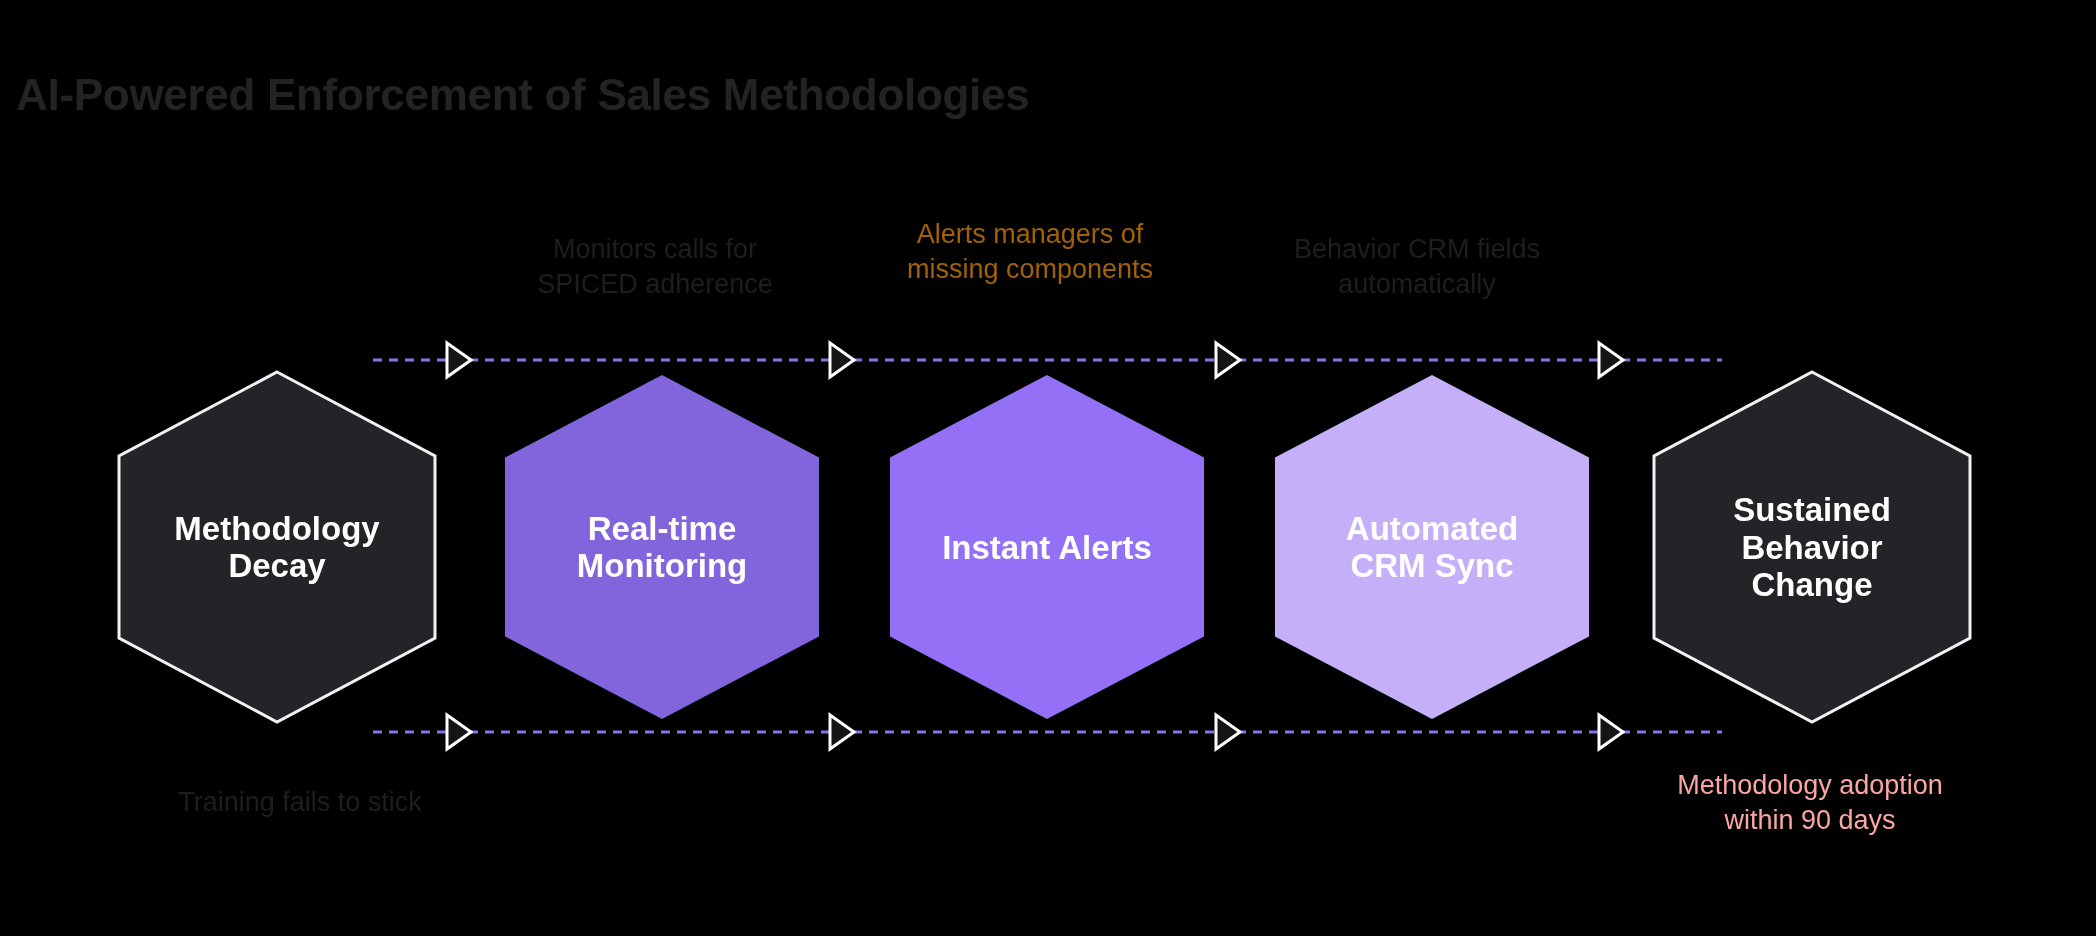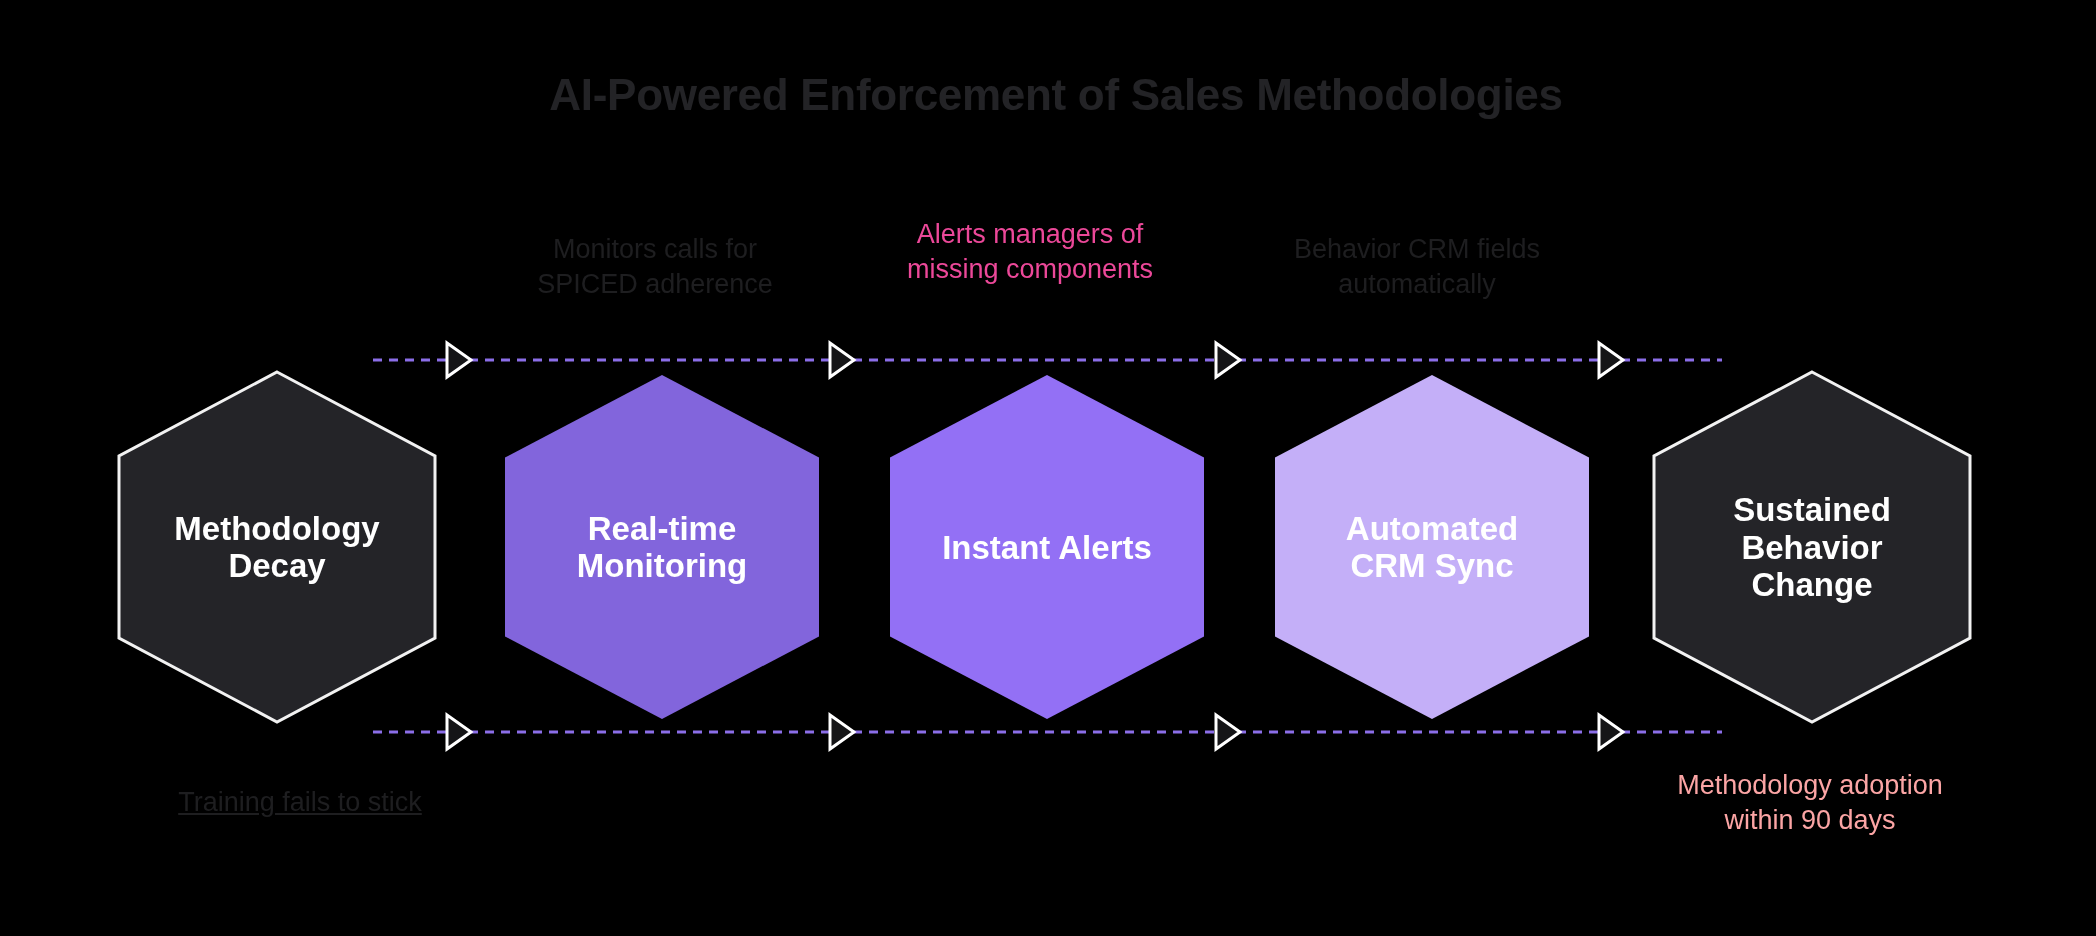--- a/index.html
+++ b/index.html
@@ -19,21 +19,21 @@
     width:2096px;
     height:936px;
     background:#000000;
   }
 
   
   #chart-title {
     position:absolute;
     left:16px; right:0;
     top:70px;
-    text-align:center;
+    text-align:left;
     font-size:44px;
     font-weight:bold;
     letter-spacing:-0.3px;
     color:#232326;
     white-space:nowrap;
   }
 
   
   #diagram-svg {
     position:absolute;
@@ -98,19 +98,19 @@
         </g>
         <g>
           <polygon points="1812.0,372.0 1970.0,456.0 1970.0,638.0 1812.0,722.0 1654.0,638.0 1654.0,456.0" fill="#242428" stroke="#F2F2F2" stroke-width="3" stroke-linejoin="miter"></polygon>
           <text x="1812" y="521.26" text-anchor="middle" font-size="33" font-family="&quot;Liberation Sans&quot;, sans-serif" font-weight="bold" fill="#FFFFFF"><tspan x="1812" dy="0">Sustained</tspan><tspan x="1812" dy="37.29">Behavior</tspan><tspan x="1812" dy="37.29">Change</tspan></text>
         </g>
       </g>
   </svg>
 
   <div id="captions-layer">
       <div class="caption top" style="left: 510px; top: 232px; width: 290px; color: rgb(30, 30, 32);">Monitors calls for SPICED adherence</div>
-      <div class="caption top" style="left: 885px; top: 217px; width: 290px; color: #ec4899;">Alerts managers of missing components</div>
+      <div class="caption top" style="left: 885px; top: 217px; width: 290px; color: #a16207;">Alerts managers of missing components</div>
       <div class="caption top" style="left: 1272px; top: 232px; width: 290px; color: rgb(30, 30, 32);">Behavior CRM fields automatically</div>
-      <div class="caption bottom" style="left: 155px; top: 785px; width: 290px; color: rgb(30, 30, 32); text-decoration: underline;">Training fails to stick</div>
+      <div class="caption bottom" style="left: 155px; top: 785px; width: 290px; color: rgb(30, 30, 32);">Training fails to stick</div>
       <div class="caption bottom" style="left: 1665px; top: 768px; width: 290px; color: #fca5a5;">Methodology adoption within 90 days</div>
     </div>
 
 </div>
 
 </body></html>

